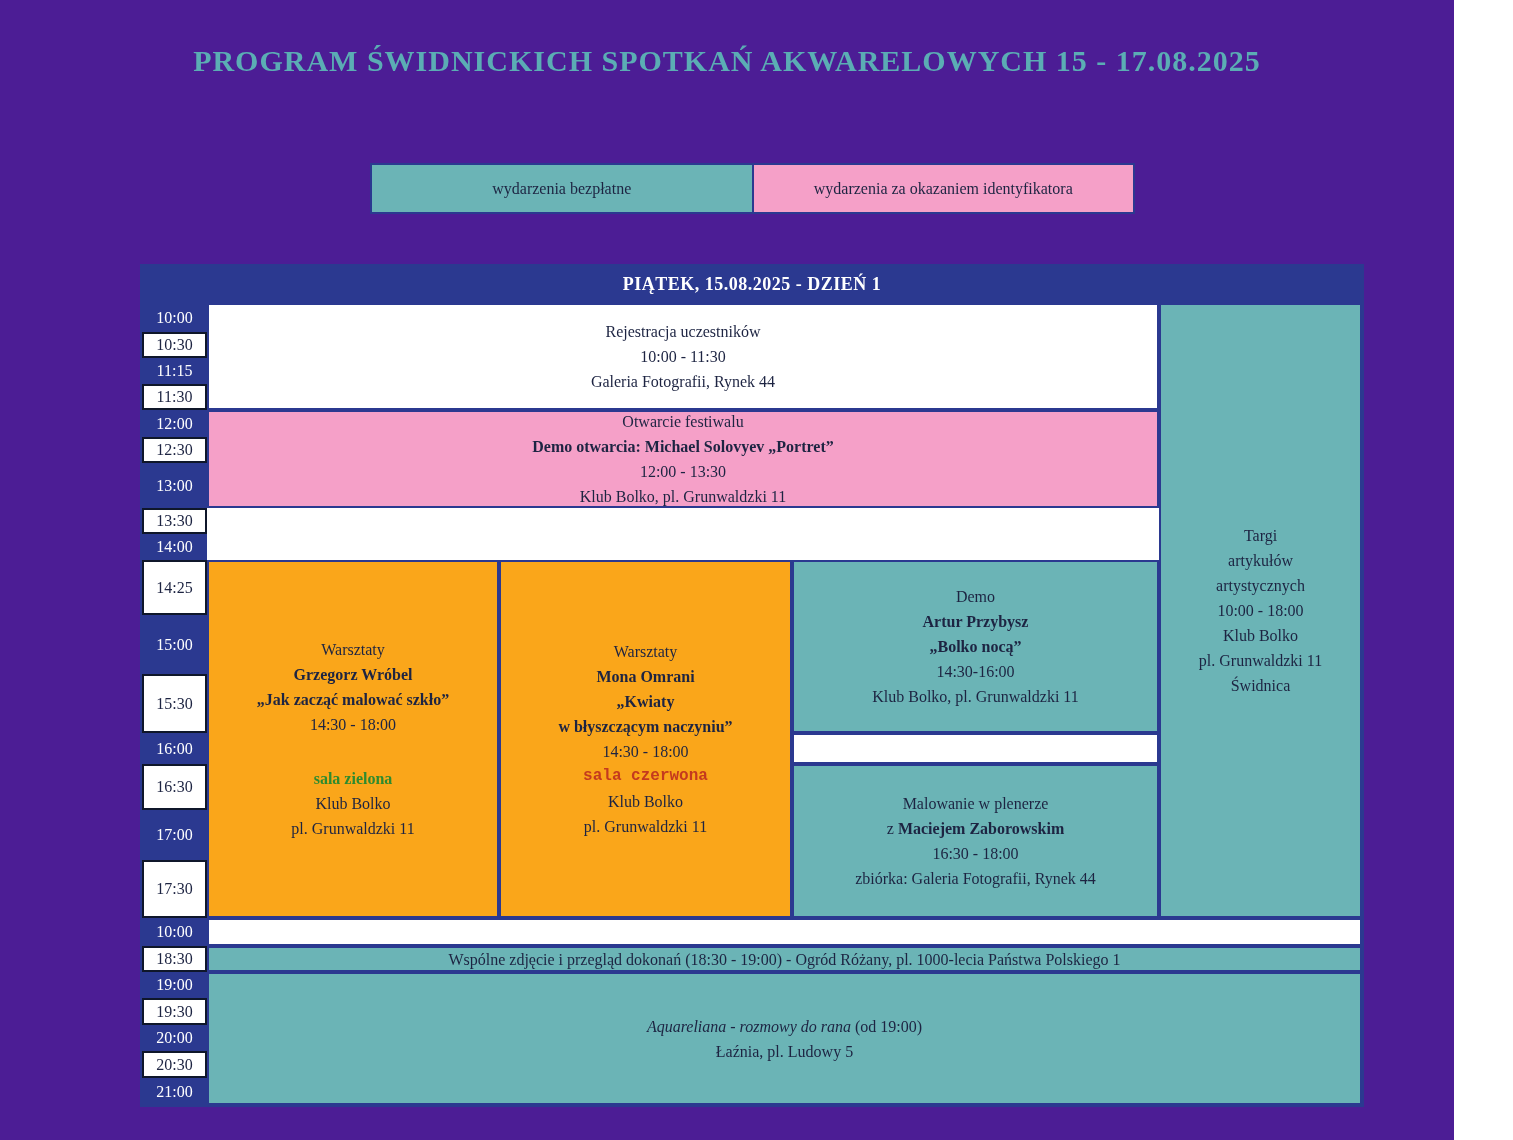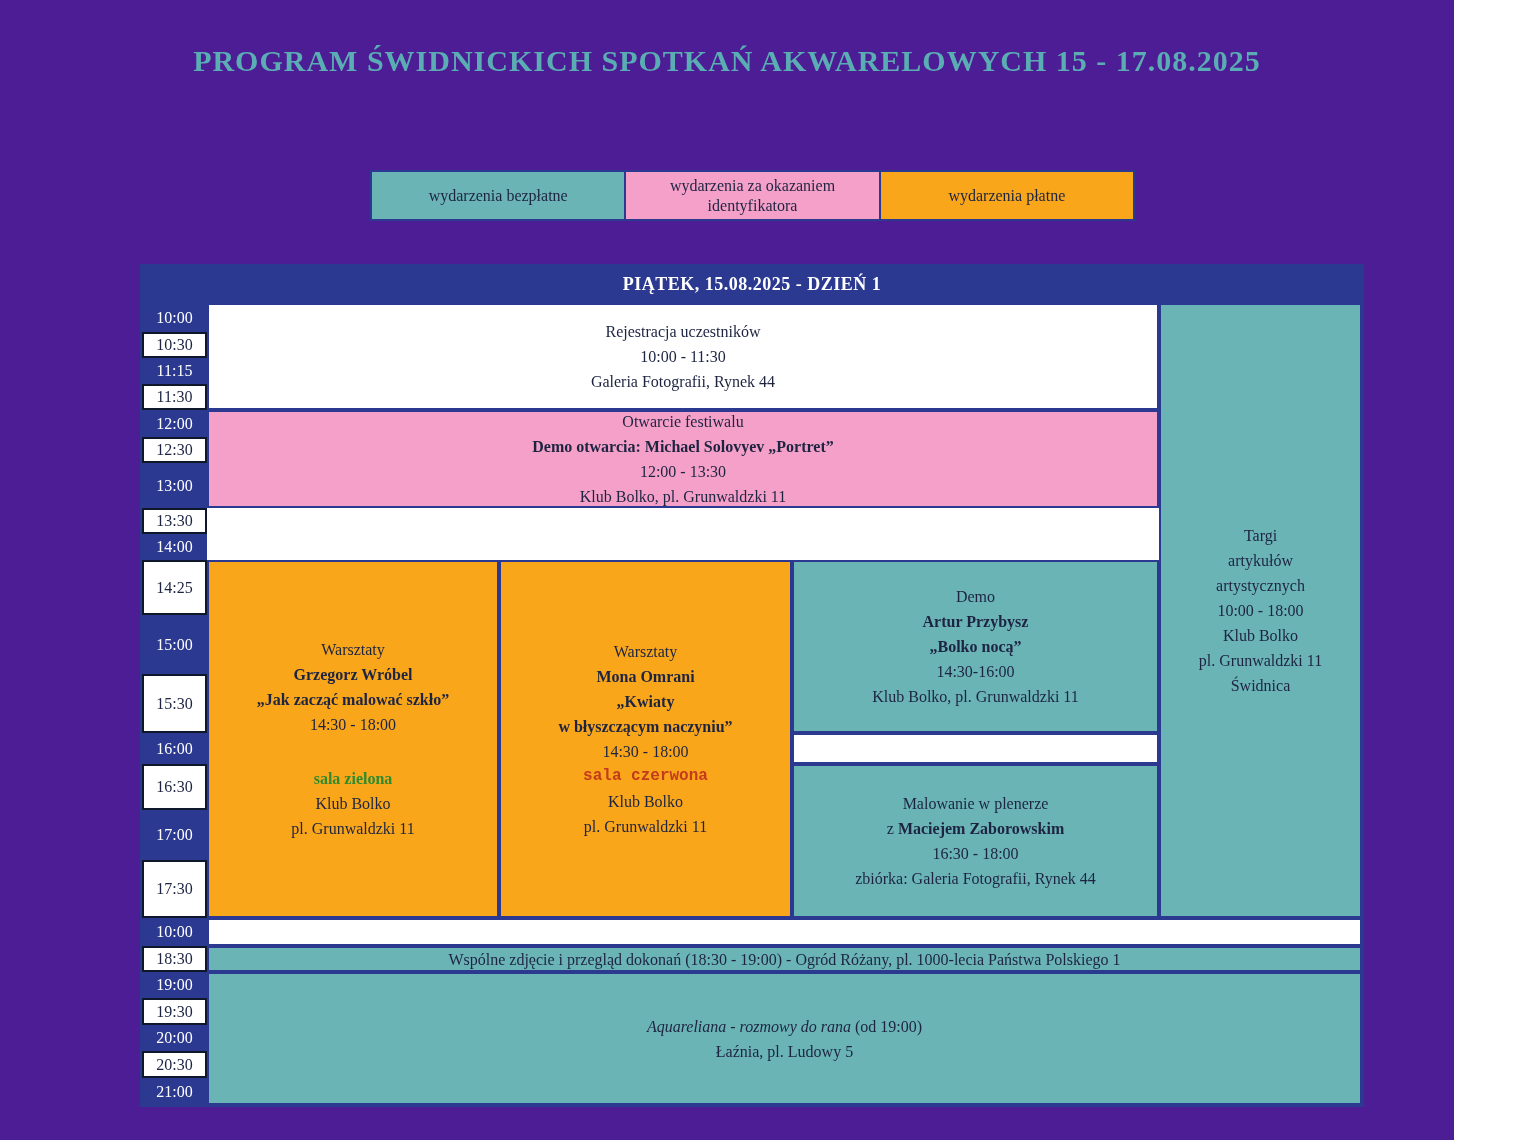--- a/index.html
+++ b/index.html
@@ -5,21 +5,21 @@
   html,body { margin:0; padding:0; background:#ffffff; }
   .canvas {
     position:relative; width:1454px; height:1140px; background:#4c1d95;
     font-family:"Liberation Serif", serif; color:#1d2442; overflow:hidden;
   }
   .title {
     position:absolute; left:0; top:44px; width:100%;
     text-align:center; font-size:30px; font-weight:bold; letter-spacing:1px;
     color:#5badb4;
   }
-  .legend { position:absolute; left:370px; top:163px; width:765px; height:51px; display:flex;margin-top:7px; }
+  .legend { position:absolute; left:370px; top:163px; width:765px; height:51px; display:flex; }
   .legend-box {
     flex:1 1 0; box-sizing:border-box; border:2px solid #2b3990;
     display:flex; align-items:center; justify-content:center; text-align:center;
     font-size:16px; line-height:20px; padding:0 18px; color:#1d2442;
   }
   .legend-box + .legend-box { border-left:none; }
   .bg-teal   { background:#6bb4b6; }
   .bg-pink   { background:#f5a0c8; }
   .bg-orange { background:#faa61a; }
   .bg-white  { background:#ffffff; }
@@ -56,23 +56,20 @@
 <div class="canvas">
 
   <div class="title">PROGRAM ŚWIDNICKICH SPOTKAŃ AKWARELOWYCH 15 - 17.08.2025</div>
 
   <div class="legend">
     <div class="legend-box bg-teal">
       <span>wydarzenia bezpłatne</span>
     </div>
     <div class="legend-box bg-pink">
       <span>wydarzenia za okazaniem identyfikatora</span>
-    </div>
-    <div class="legend-box bg-orange">
-      <span>wydarzenia płatne</span>
     </div>
   </div>
 
   <div class="table">
 
     <div class="thead">PIĄTEK, 15.08.2025 - DZIEŃ 1</div>
 
     <div class="tc navy" style="top:37px;height:29px">10:00</div>
     <div class="tc white" style="top:66px;height:26px">10:30</div>
     <div class="tc navy" style="top:92px;height:26px">11:15</div>

